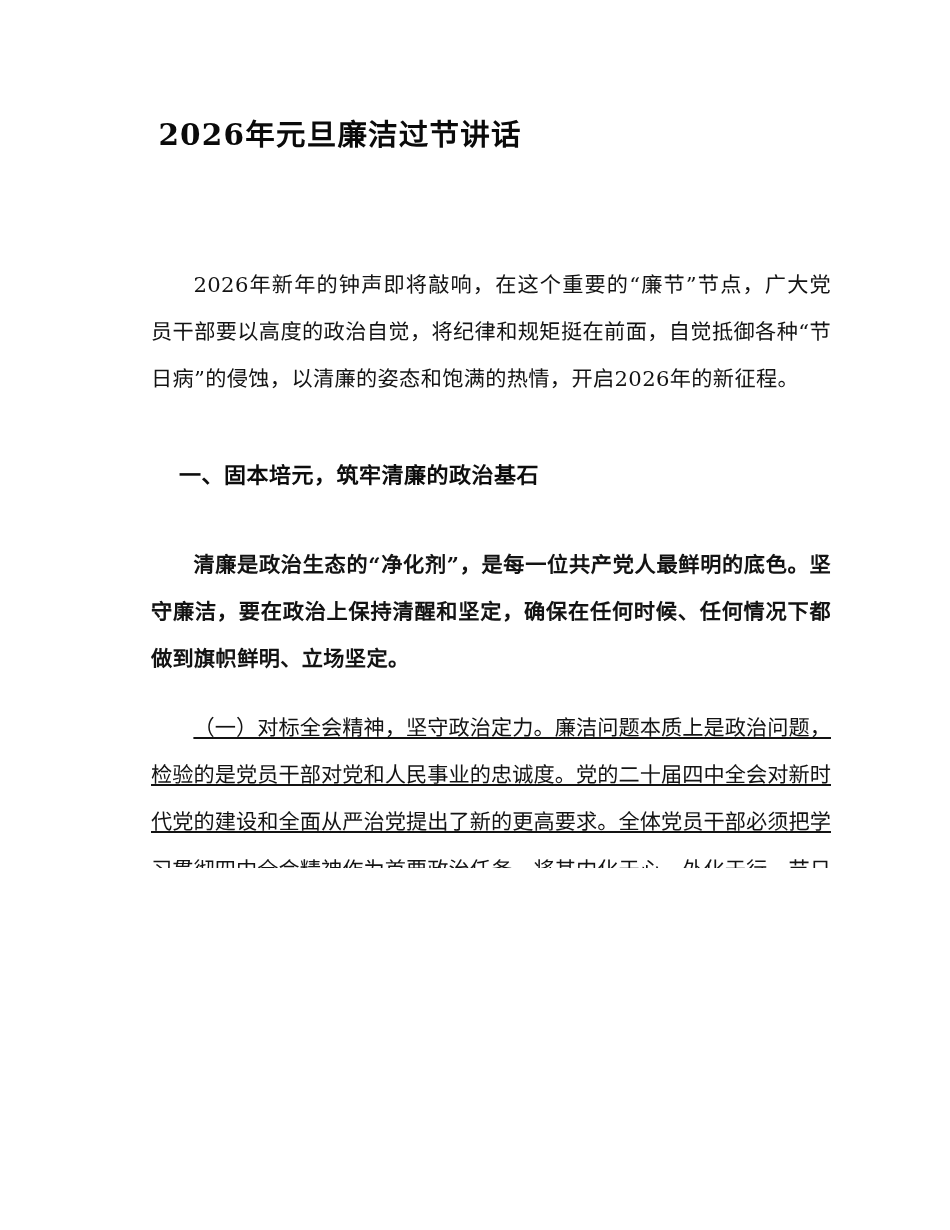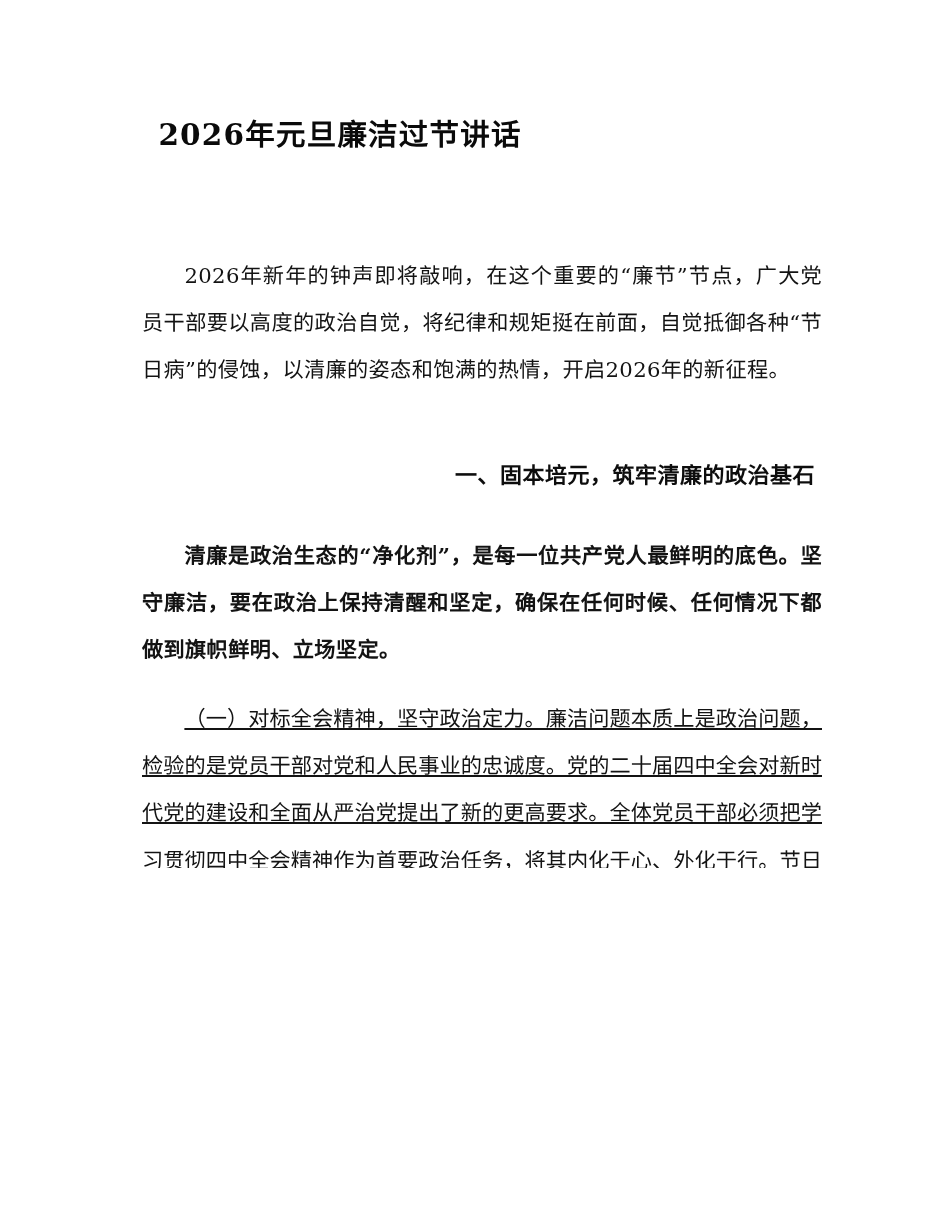--- a/index.html
+++ b/index.html
@@ -47,21 +47,21 @@
     position: absolute;
     left: 0;
     width: 680px;
   }
 
   .para {
     font-family: "DejaVu Serif", "Liberation Serif", serif;
     font-size: 21.2px;
     line-height: 47.2px;
     color: #131313;
-    margin: 7px;
+    margin: 16px;
     padding: 0;
     text-align: justify;
     text-justify: inter-ideograph;
     text-indent: 2em;
     letter-spacing: 0.35px;
     -webkit-font-smoothing: antialiased;
   }
 
   .para.tight {
     letter-spacing: 0px;
@@ -76,21 +76,21 @@
     color: #0d0d0d;
     margin: 0;
     padding: 0;
     text-indent: 2em;
     letter-spacing: 0.5px;
     white-space: nowrap;
   }
 
   
   #para-intro   { top: 245px; }
-  #heading-1    { top: 452px; text-align: right; }
+  #heading-1    { top: 452px; }
   #para-core    { top: 525px; font-weight: bold; }
   #para-item-1  { top: 688px; }
 </style>
 </head>
 <body>
 
 <div class="page" style="background: rgb(255, 255, 255);">
 
   <h1 class="doc-title">2026年元旦廉洁过节讲话</h1>
 

